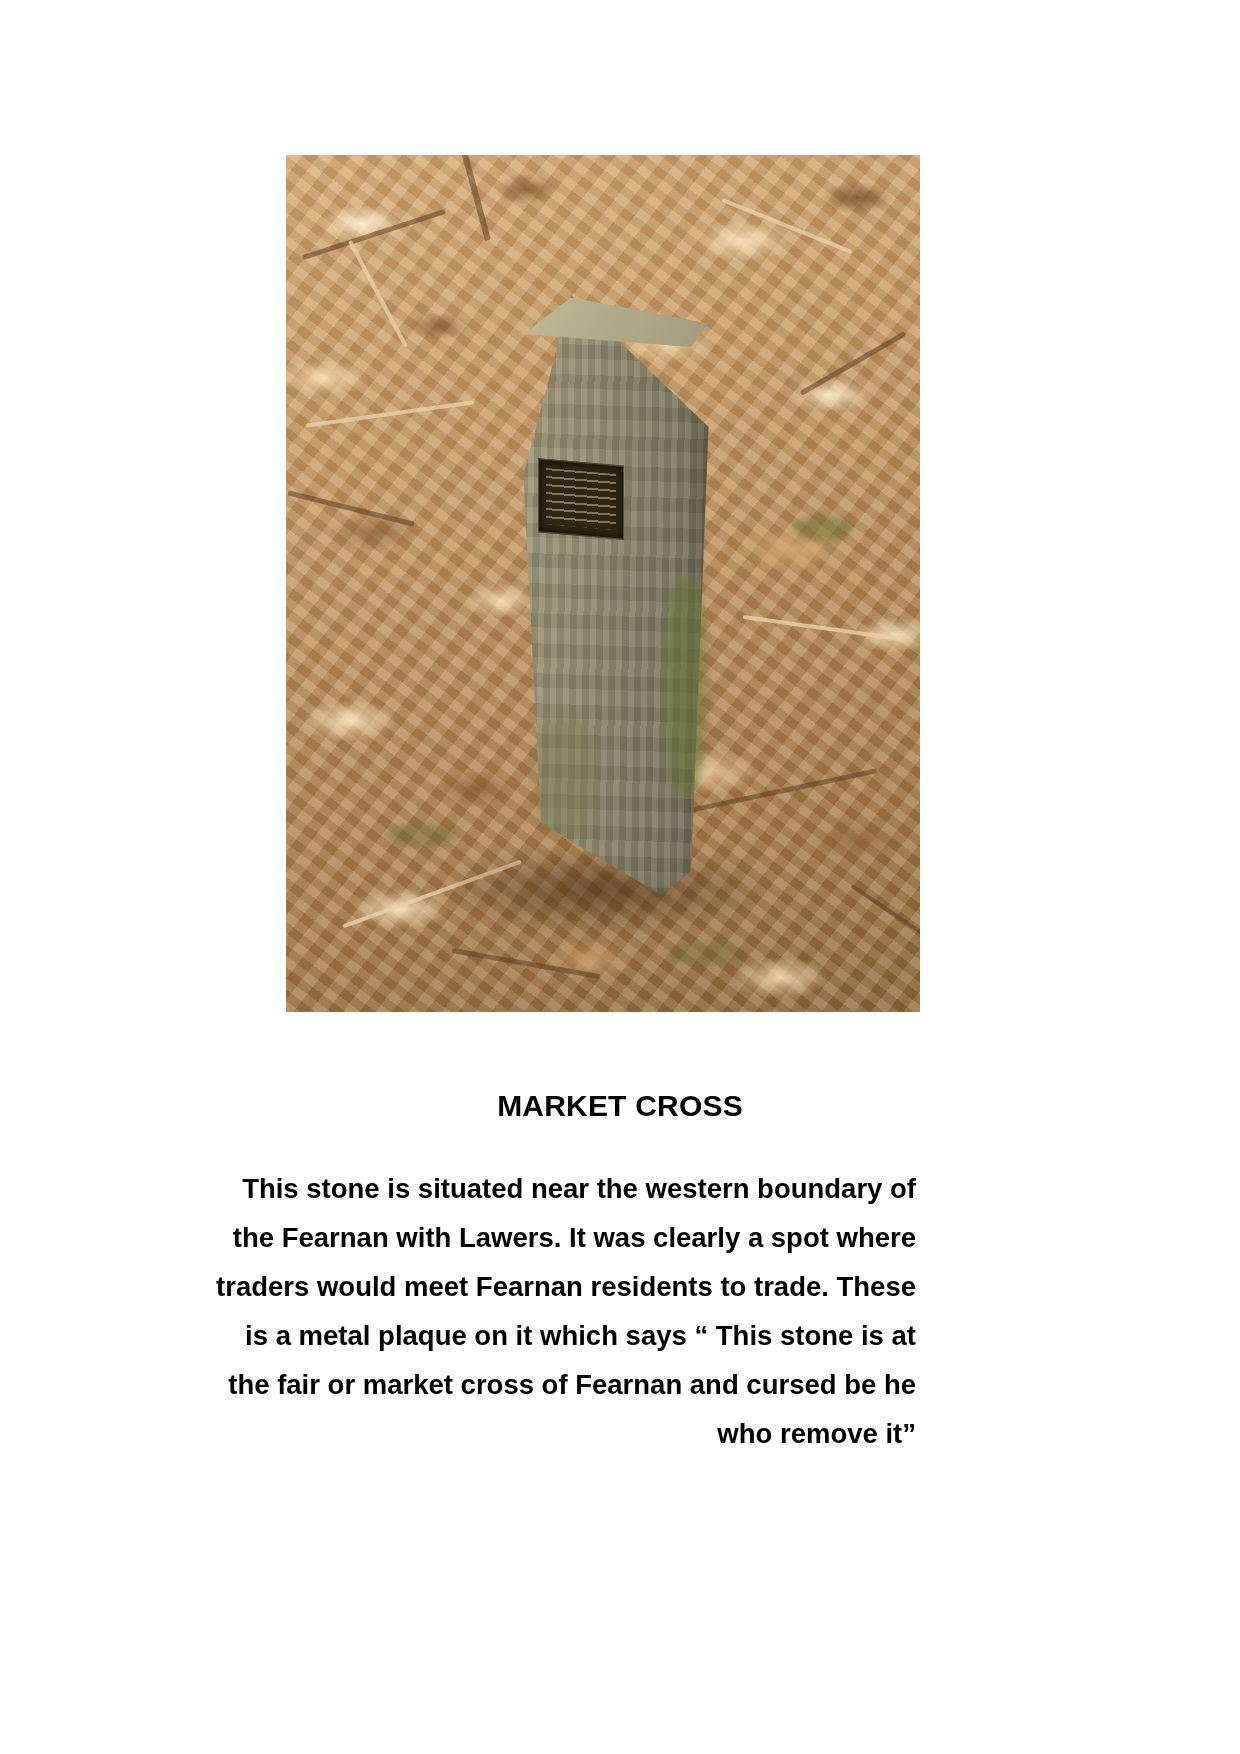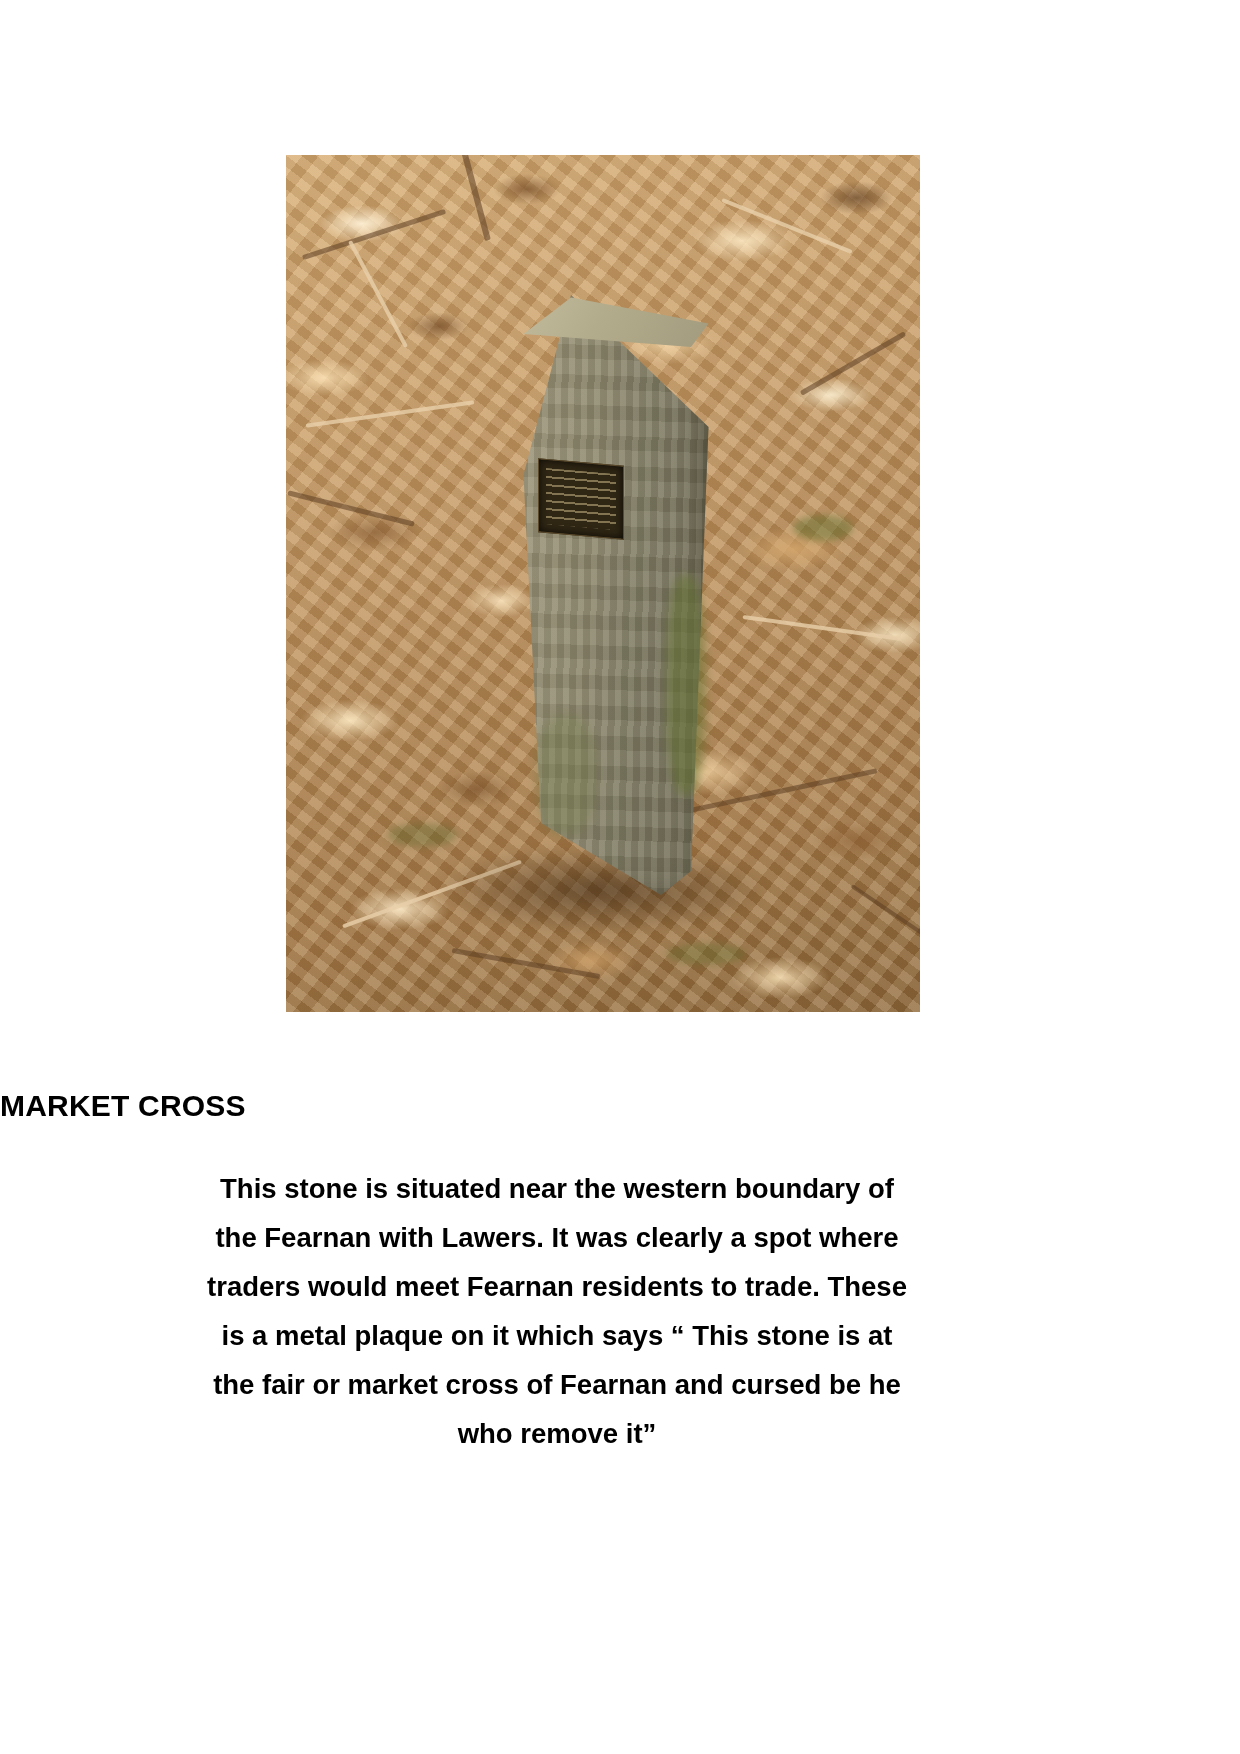--- a/index.html
+++ b/index.html
@@ -138,31 +138,31 @@
     background: radial-gradient(ellipse at center, rgba(50,32,14,.55) 0%, rgba(50,32,14,0) 72%);
     filter: blur(4px);
   }
 
   
   .caption-title {
     position: absolute;
     left: 0;
     top: 1069px;
     width: 1240px;
-    text-align: left;
+    text-align: center;
     font-size: 30px;
     font-weight: 700;
     letter-spacing: .2px;
   }
   .caption-body {
     position: absolute;
-    left: 207px;
+    left: 216px;
     top: 1136px;
     width: 700px;
-    text-align: center;
+    text-align: right;
     font-size: 27.5px;
     font-weight: 700;
     line-height: 49px;
   }
 </style>
 </head>
 <body>
 
 <div class="page">
 

